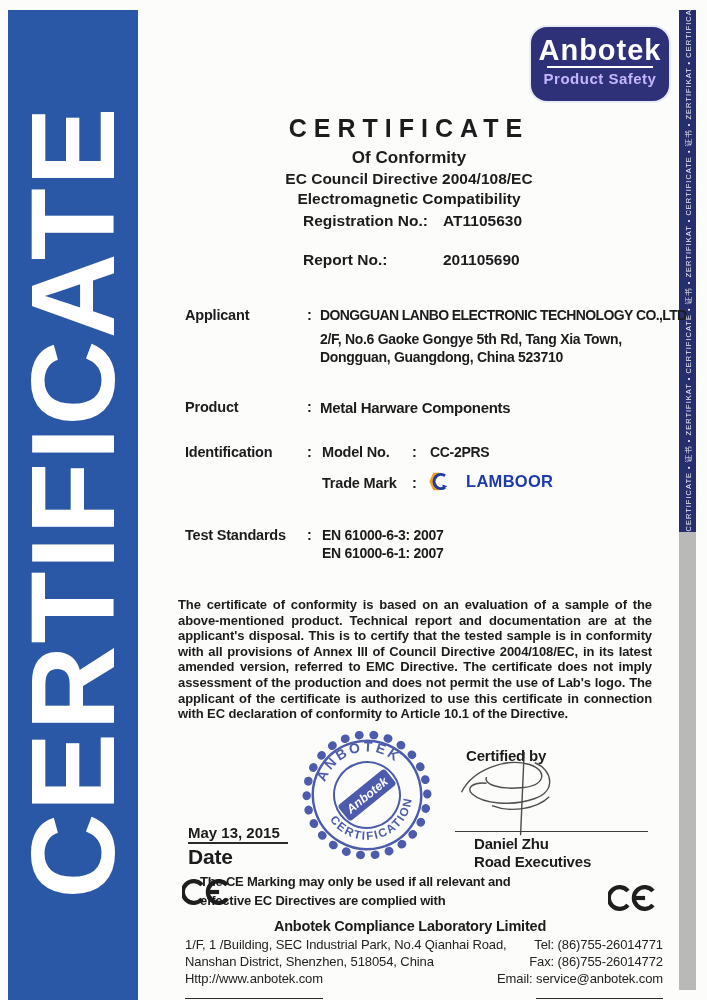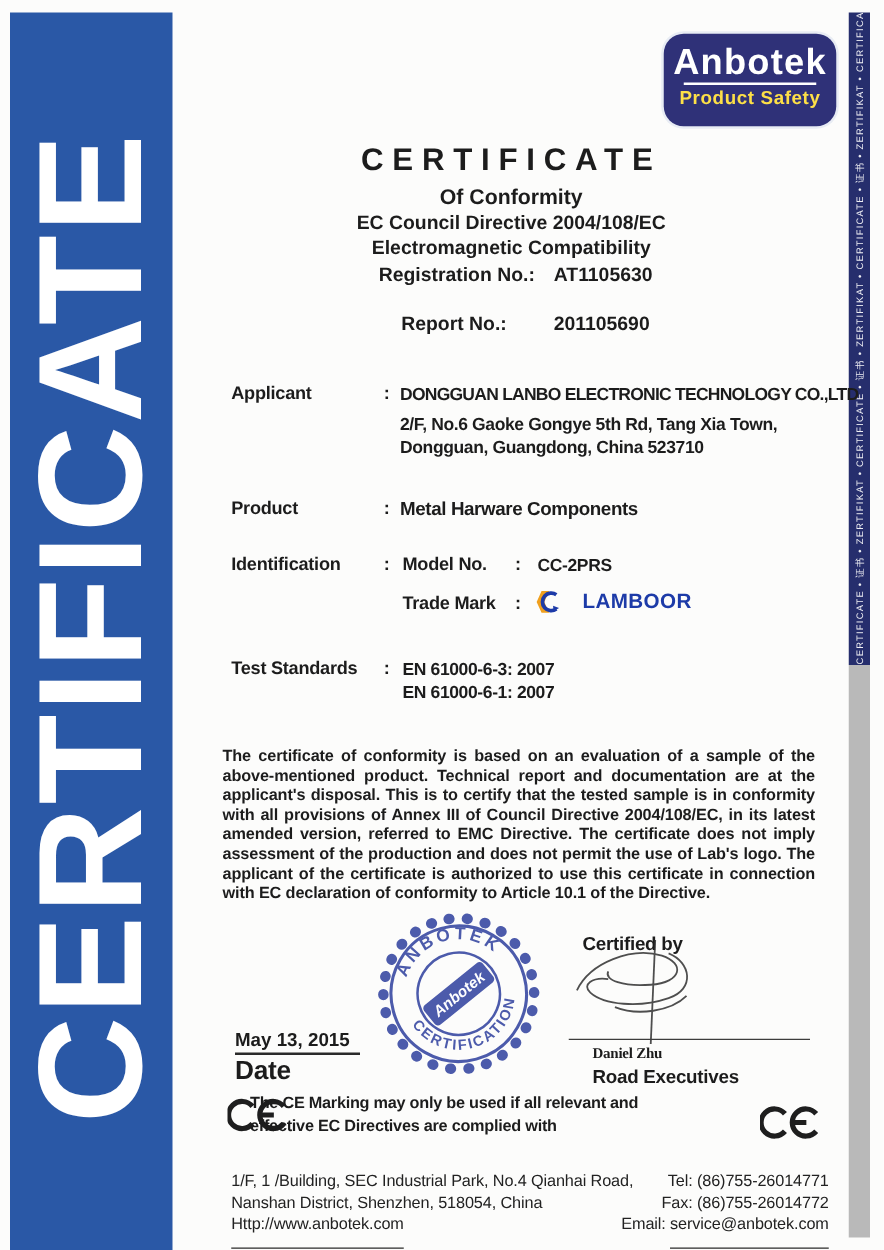--- a/index.html
+++ b/index.html
@@ -17,21 +17,21 @@
   .strip-text{position:absolute;width:522px;height:17px;left:-252px;top:252px;transform:rotate(-90deg);
               font-size:7.5px;letter-spacing:1px;line-height:17px;color:rgba(255,255,255,.92);
               text-align:center;white-space:nowrap;}
   .strip-gray{position:absolute;left:679px;top:532px;width:17px;height:458px;background:#b9b9b9;}
 
   
   .logo{position:absolute;left:531px;top:27px;width:138px;height:74px;background:#2f3178;
         border-radius:16px;text-align:center;box-shadow:0 0 0 2px #e8ecf4;}
   .logo-name{margin-top:8px;font-size:29px;font-weight:bold;color:#fff;letter-spacing:1px;line-height:30px;}
   .logo-divider{width:106px;height:2px;background:#fff;margin:1px auto 2px auto;}
-  .logo-tagline{font-size:15px;font-weight:bold;color:#fde047;letter-spacing:.5px;}
+  .logo-tagline{font-size:15px;font-weight:bold;color:#c4b5fd;letter-spacing:.5px;}
 
   
   .title-block{position:absolute;left:140px;top:114px;width:538px;text-align:center;}
   .cert-title{font-size:25px;font-weight:bold;letter-spacing:7px;}
   .cert-sub1{font-size:17px;font-weight:bold;margin-top:5px;}
   .cert-sub2,.cert-sub3{font-size:15.5px;font-weight:bold;margin-top:2px;}
 
   .abs{position:absolute;}
   .lbl{font-weight:bold;font-size:14.5px;letter-spacing:-.2px;}
   .val{font-weight:bold;font-size:14px;letter-spacing:-.3px;}
@@ -77,21 +77,21 @@
 
   <div class="title-block">
     <div class="cert-title">CERTIFICATE</div>
     <div class="cert-sub1">Of Conformity</div>
     <div class="cert-sub2">EC Council Directive 2004/108/EC</div>
     <div class="cert-sub3">Electromagnetic Compatibility</div>
   </div>
 
   <div class="abs reg" style="left:303px;top:212px;">Registration No.:</div>
   <div class="abs reg" style="left:443px;top:212px;">AT1105630</div>
-  <div class="abs reg" style="left:321px;top:251px;text-align:right;">Report No.:</div>
+  <div class="abs reg" style="left:303px;top:251px;text-align:right;">Report No.:</div>
   <div class="abs reg" style="left:443px;top:251px;">201105690</div>
 
   <div class="abs lbl" style="left:185px;top:307px;">Applicant</div>
   <div class="abs lbl" style="left:307px;top:307px;">:</div>
   <div class="abs val" style="left:320px;top:307px;letter-spacing:-.6px;">DONGGUAN LANBO ELECTRONIC TECHNOLOGY CO.,LTD</div>
   <div class="abs val" style="left:320px;top:331px;">2/F, No.6 Gaoke Gongye 5th Rd, Tang Xia Town,</div>
   <div class="abs val" style="left:320px;top:349px;">Dongguan, Guangdong, China 523710</div>
 
   <div class="abs lbl" style="left:185px;top:399px;">Product</div>
   <div class="abs lbl" style="left:307px;top:399px;">:</div>
@@ -144,21 +144,21 @@
   <div class="abs lbl" style="left:466px;top:747px;font-size:15px;">Certified by</div>
   <svg class="sig-svg" width="155" height="85" viewBox="0 0 155 95">
     <g stroke="#303030" stroke-width="1.6" fill="none" opacity=".85">
       <path d="M 76 0 L 72 93"></path>
       <path d="M 6 45 C 18 20, 55 6, 82 14 C 103 21, 100 38, 72 40 C 48 42, 30 36, 34 28"></path>
       <path d="M 88 12 C 108 20, 112 44, 88 52 C 62 61, 30 58, 18 47 C 10 40, 20 33, 34 35"></path>
       <path d="M 40 60 C 60 68, 90 64, 104 50"></path>
     </g>
   </svg>
   <div class="sig-line"></div>
-  <div class="abs lbl" style="left:474px;top:835px;font-size:12px;font-family:Liberation Serif, serif;">Daniel Zhu</div>
+  <div class="abs lbl" style="left:474px;top:835px;font-size:15px;">Daniel Zhu</div>
   <div class="abs lbl" style="left:474px;top:853px;font-size:15px;">Road Executives</div>
 
   <div class="abs" style="left:188px;top:824px;">
     <span class="date-val">May 13, 2015</span>
   </div>
   <div class="abs lbl" style="left:188px;top:845px;font-size:21px;">Date</div>
 
   <svg class="abs" style="left:182px;top:877px;" width="50" height="30" viewBox="0 0 60 36">
     <g stroke="#1e1e1e" stroke-width="5" fill="none">
       <path d="M 23.96 9.64 A 13 13 0 1 0 23.96 26.36"></path>
@@ -171,20 +171,21 @@
     <div>effective EC Directives are complied with</div>
   </div>
   <svg class="abs" style="left:608px;top:883px;" width="50" height="30" viewBox="0 0 60 36">
     <g stroke="#1e1e1e" stroke-width="5" fill="none">
       <path d="M 23.96 9.64 A 13 13 0 1 0 23.96 26.36"></path>
       <path d="M 53.96 9.64 A 13 13 0 1 0 53.96 26.36"></path>
       <path d="M 31.5 18 L 44.5 18"></path>
     </g>
   </svg>
 
+  <div class="footer-company">Anbotek Compliance Laboratory Limited</div>
   <div class="abs ftr" style="left:185px;top:937px;">1/F, 1 /Building, SEC Industrial Park, No.4 Qianhai Road,</div>
   <div class="abs ftr" style="right:44px;top:937px;">Tel: (86)755-26014771</div>
   <div class="abs ftr" style="left:185px;top:954px;">Nanshan District, Shenzhen, 518054, China</div>
   <div class="abs ftr" style="right:44px;top:954px;">Fax: (86)755-26014772</div>
   <div class="abs ftr" style="left:185px;top:971px;">
     <span class="underline">Http://www.anbotek.com</span>
   </div>
   <div class="abs ftr" style="right:44px;top:971px;">
     <span>Email:</span>
     <span class="underline">service@anbotek.com</span>

